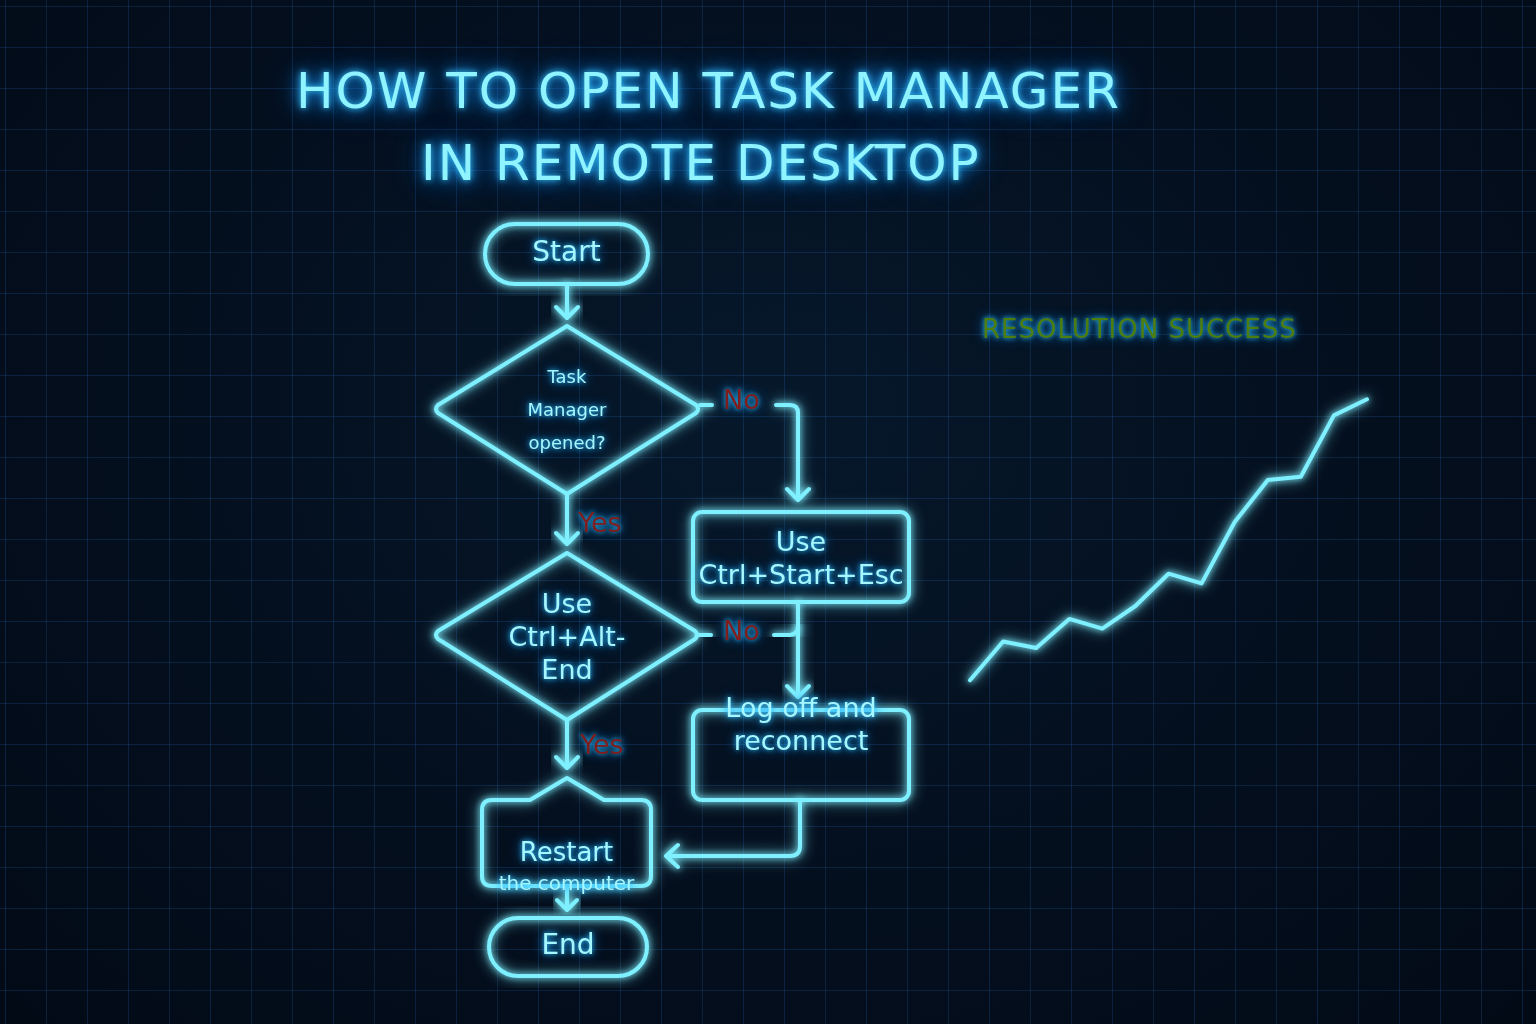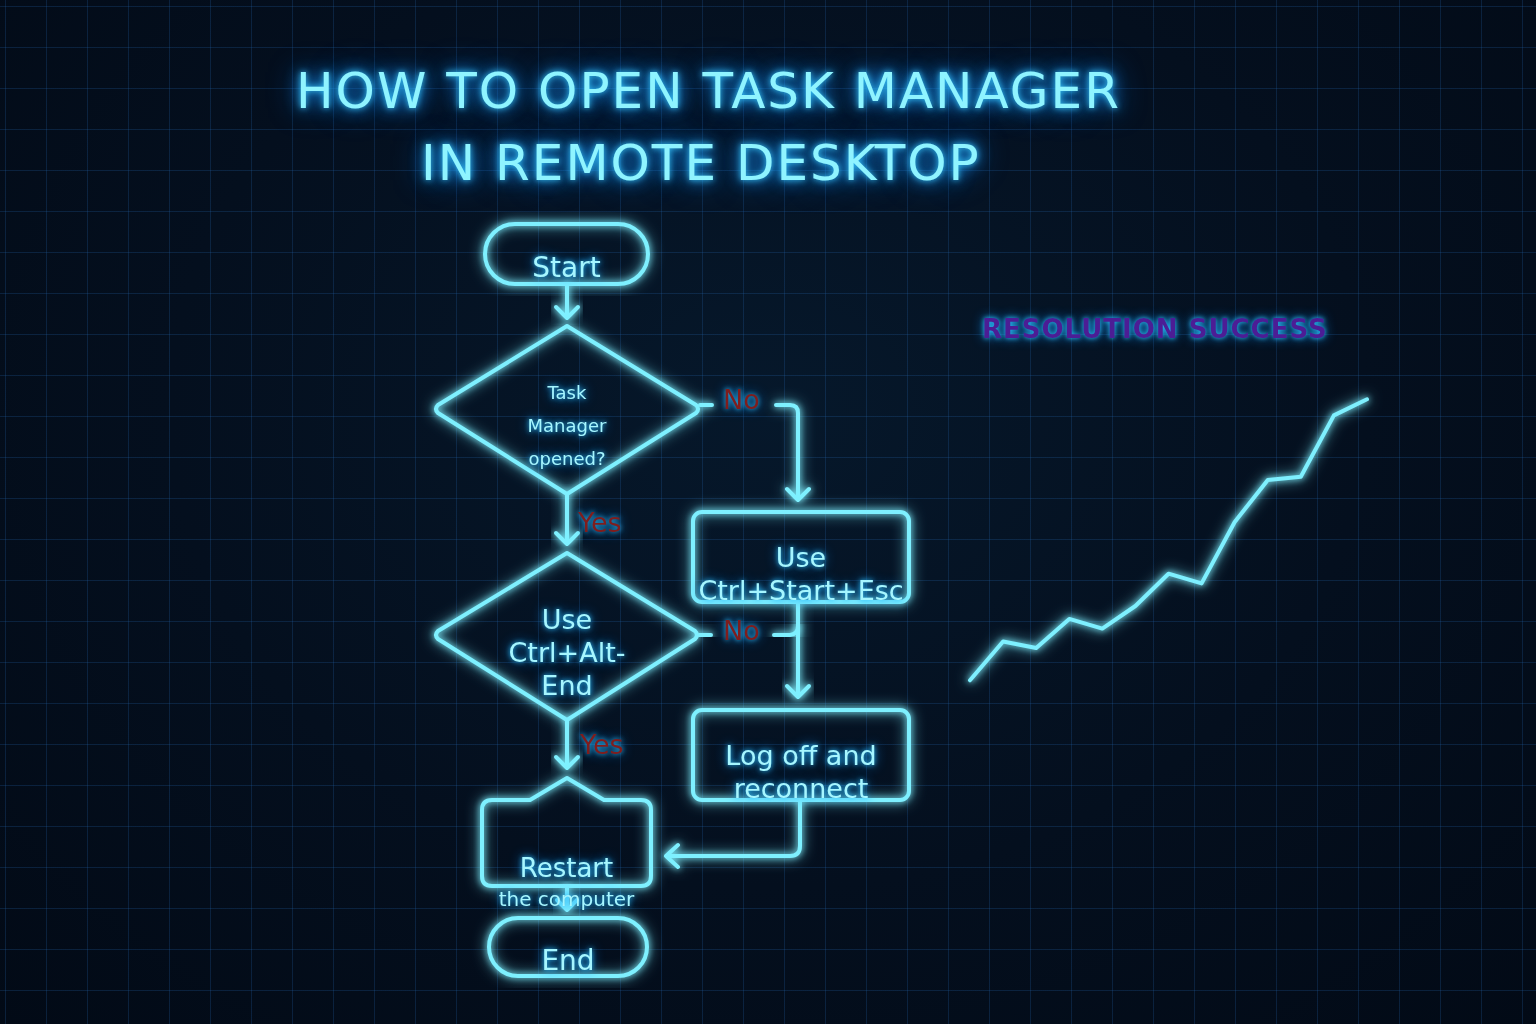--- a/index.html
+++ b/index.html
@@ -24,31 +24,29 @@
   }
   .title.l1 { top: 62px; left: 296px; }
   .title.l2 { top: 134px; left: 421px; }
   svg.main { position: absolute; left: 0; top: 0; }
   .stroke { fill: none; stroke: #7ef0ff; stroke-width: 4; stroke-linejoin: round; stroke-linecap: round; filter: url(#glow); }
   .node-text {
     position: absolute; color: #a6f6ff; text-align: center;
     font-family: "DejaVu Sans", sans-serif;
     text-shadow: 0 0 5px #2cc4ff, 0 0 12px #1388e8;
     line-height: 1.15;
-    margin-top: 16px;
   }
   .edge-label {
     position: absolute; color: #7f1d1d; font-size: 27px;
     font-family: "DejaVu Sans", sans-serif;
     text-shadow: 0 0 5px #2cc4ff, 0 0 12px #1388e8;
   }
   .chart-title {
-    position: absolute; left: 982px; top: 314px; color: #4c1d95; font-size: 26px; letter-spacing: 1px;
+    position: absolute; left: 982px; top: 314px; color: #4d7c0f; font-size: 26px; letter-spacing: 1px;
     text-shadow: 0 0 5px #2cc4ff, 0 0 12px #1388e8;
-    font-weight: bold;
   }
 </style>
 </head>
 <body>
 
 <div class="grid"></div>
 
 <div class="title l1">HOW TO OPEN TASK MANAGER</div>
 <div class="title l2">IN REMOTE DESKTOP</div>
 
@@ -119,21 +117,21 @@
 
 <div class="node-text" style="left:467px; top:587px; width:200px; font-size:27px; line-height:33px;">
   <div>Use</div>
   <div>Ctrl+Alt-</div>
   <div>End</div>
 </div>
 
 <div class="edge-label" style="left:723px; top:615px;">No</div>
 <div class="edge-label" style="left:580px; top:729px;">Yes</div>
 
-<div class="node-text" style="left:693px; top:723px; width:216px; font-size:27px; line-height:33px;">
+<div class="node-text" style="left:693px; top:691px; width:216px; font-size:27px; line-height:33px;">
   <div>Log off and</div>
   <div>reconnect</div>
 </div>
 
 <div class="node-text" style="left:482px; top:836px; width:169px;">
   <div style="font-size:26px; line-height:32px;">Restart</div>
   <div style="font-size:20px; line-height:30px;">the computer</div>
 </div>
 
 <div class="node-text" style="left:489px; top:929px; width:158px; font-size:28px;">End</div>

